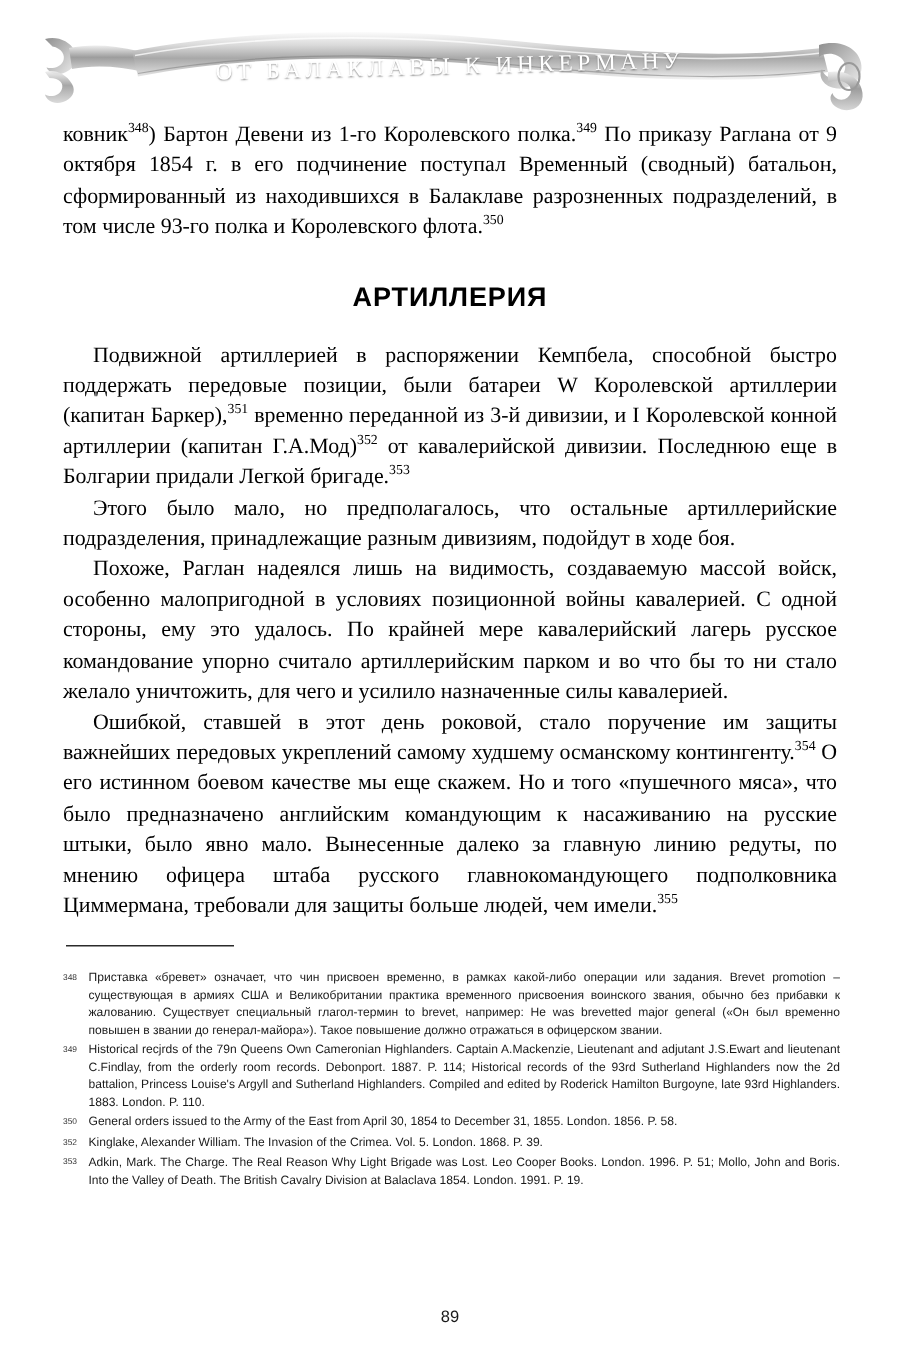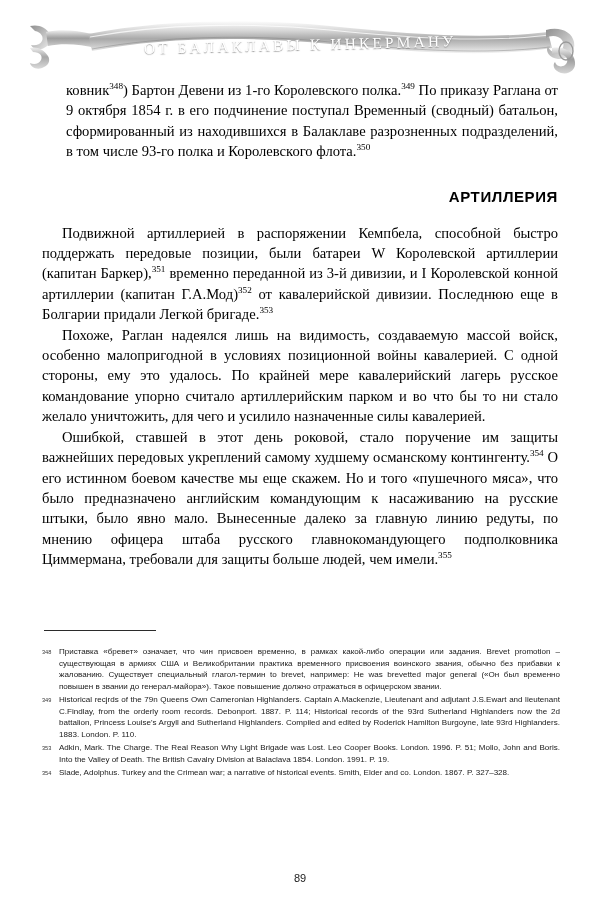--- a/index.html
+++ b/index.html
@@ -64,35 +64,35 @@
   p.para {
     margin: 0;
     font-size: 14.6px;
     line-height: 20.4px;
     text-align: justify;
     text-justify: inter-word;
     hyphens: manual;
     -webkit-hyphens: manual;
   }
   p.para.indent { text-indent: 20px; }
-  p.para.cont   { text-indent: 0; margin-left: 24px; }
+  p.para.cont   { text-indent: 0; }
 
   sup.fn {
     font-size: 9.2px;
     vertical-align: super;
     line-height: 0;
   }
 
   h2.section-head {
     margin: 26px 0 18px 0;
     font-family: "Liberation Sans", "DejaVu Sans", sans-serif;
-    font-size: 15px;
+    font-size: 18px;
     font-weight: bold;
     letter-spacing: 0.6px;
-    text-align: right;
+    text-align: center;
   }
 
   
   .footnote-rule {
     position: absolute;
     left: 44px;
     top: 630px;
     width: 112px;
     height: 0;
     border-top: 1px solid #2b2b2b;
@@ -190,40 +190,45 @@
     </svg>
     <div class="banner-title">
       <span>ОТ БАЛАКЛАВЫ К ИНКЕРМАНУ</span>
     </div>
   </div>
 
   <div class="body-col">
     <p class="para cont">ковник<sup class="fn">348</sup>) Бартон Девени из 1-го Королевского полка.<sup class="fn">349</sup> По приказу Раглана от 9 октября 1854 г. в его подчинение поступал Временный (сводный) батальон, сформированный из находившихся в Балаклаве разрозненных подразделений, в том числе 93-го полка и Королевского флота.<sup class="fn">350</sup></p>
     <h2 class="section-head">АРТИЛЛЕРИЯ</h2>
     <p class="para indent">Подвижной артиллерией в распоряжении Кемпбела, способной быстро поддержать передовые позиции, были батареи W Королевской артиллерии (капитан Баркер),<sup class="fn">351</sup> временно переданной из 3-й дивизии, и I Королевской конной артиллерии (капитан Г.А.Мод)<sup class="fn">352</sup> от кавалерийской дивизии. Последнюю еще в Болгарии придали Легкой бригаде.<sup class="fn">353</sup></p>
+    <p class="para indent">Этого было мало, но предполагалось, что остальные артиллерийские подразделения, принадлежащие разным дивизиям, подойдут в ходе боя.</p>
     <p class="para indent">Похоже, Раглан надеялся лишь на видимость, создаваемую массой войск, особенно малопригодной в условиях позиционной войны кавалерией. С одной стороны, ему это удалось. По крайней мере кавалерийский лагерь русское командование упорно считало артиллерийским парком и во что бы то ни стало желало уничтожить, для чего и усилило назначенные силы кавалерией.</p>
     <p class="para indent">Ошибкой, ставшей в этот день роковой, стало поручение им защиты важнейших передовых укреплений самому худшему османскому контингенту.<sup class="fn">354</sup> О его истинном боевом качестве мы еще скажем. Но и того «пушечного мяса», что было предназначено английским командующим к насаживанию на русские штыки, было явно мало. Вынесенные далеко за главную линию редуты, по мнению офицера штаба русского главнокомандующего подполковника Циммермана, требовали для защиты больше людей, чем имели.<sup class="fn">355</sup></p>
   </div>
 
   <div class="footnote-rule"></div>
 
   <div class="footnotes">
       <div class="fn-row">
         <div class="fn-num">348</div>
         <div class="fn-text">Приставка «бревет» означает, что чин присвоен временно, в рамках какой-либо операции или задания. Brevet promotion – существующая в армиях США и Великобритании практика временного присвоения воинского звания, обычно без прибавки к жалованию. Существует специальный глагол-термин to brevet, например: He was brevetted major general («Он был временно повышен в звании до генерал-майора»). Такое повышение должно отражаться в офицерском звании.</div>
       </div>
       <div class="fn-row">
         <div class="fn-num">349</div>
         <div class="fn-text">Historical recjrds of the 79n Queens Own Cameronian Highlanders. Captain A.Mackenzie, Lieutenant and adjutant J.S.Ewart and lieutenant C.Findlay, from the orderly room records. Debonport. 1887. P. 114; Historical records of the 93rd Sutherland Highlanders now the 2d battalion, Princess Louise's Argyll and Sutherland Highlanders. Compiled and edited by Roderick Hamilton Burgoyne, late 93rd Highlanders. 1883. London. P. 110.</div>
       </div>
       <div class="fn-row">
+        <div class="fn-num">350</div>
+        <div class="fn-text">General orders issued to the Army of the East from April 30, 1854 to December 31, 1855. London. 1856. P. 58.</div>
+      </div>
+      <div class="fn-row">
+        <div class="fn-num">352</div>
+        <div class="fn-text">Kinglake, Alexander William. The Invasion of the Crimea. Vol. 5. London. 1868. P. 39.</div>
+      </div>
+      <div class="fn-row">
         <div class="fn-num">353</div>
         <div class="fn-text">Adkin, Mark. The Charge. The Real Reason Why Light Brigade was Lost. Leo Cooper Books. London. 1996. P. 51; Mollo, John and Boris. Into the Valley of Death. The British Cavalry Division at Balaclava 1854. London. 1991. P. 19.</div>
       </div>
-      <div class="fn-row">
-        <div class="fn-num">354</div>
-        <div class="fn-text">Slade, Adolphus. Turkey and the Crimean war; a narrative of historical events. Smith, Elder and co. London. 1867. P. 327–328.</div>
-      </div>
     </div>
 
   <div class="page-number">89</div>
 
 </div>
 
 </body></html>

